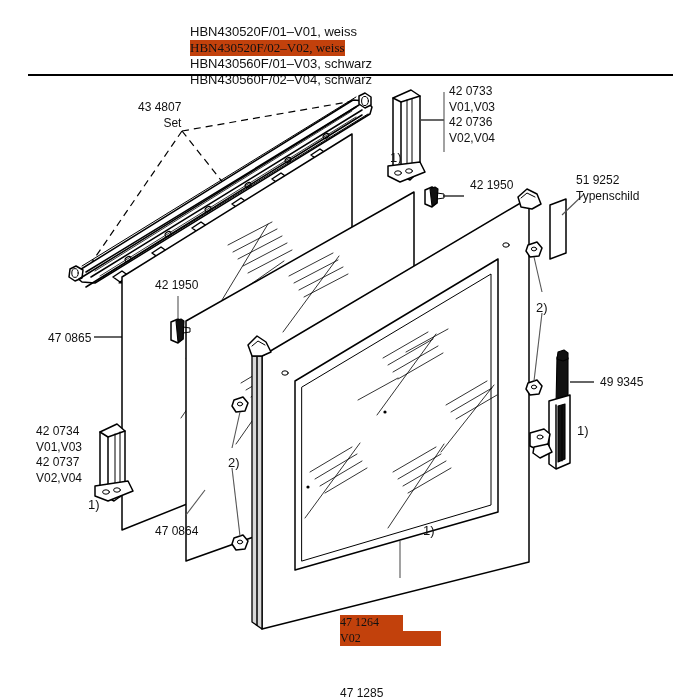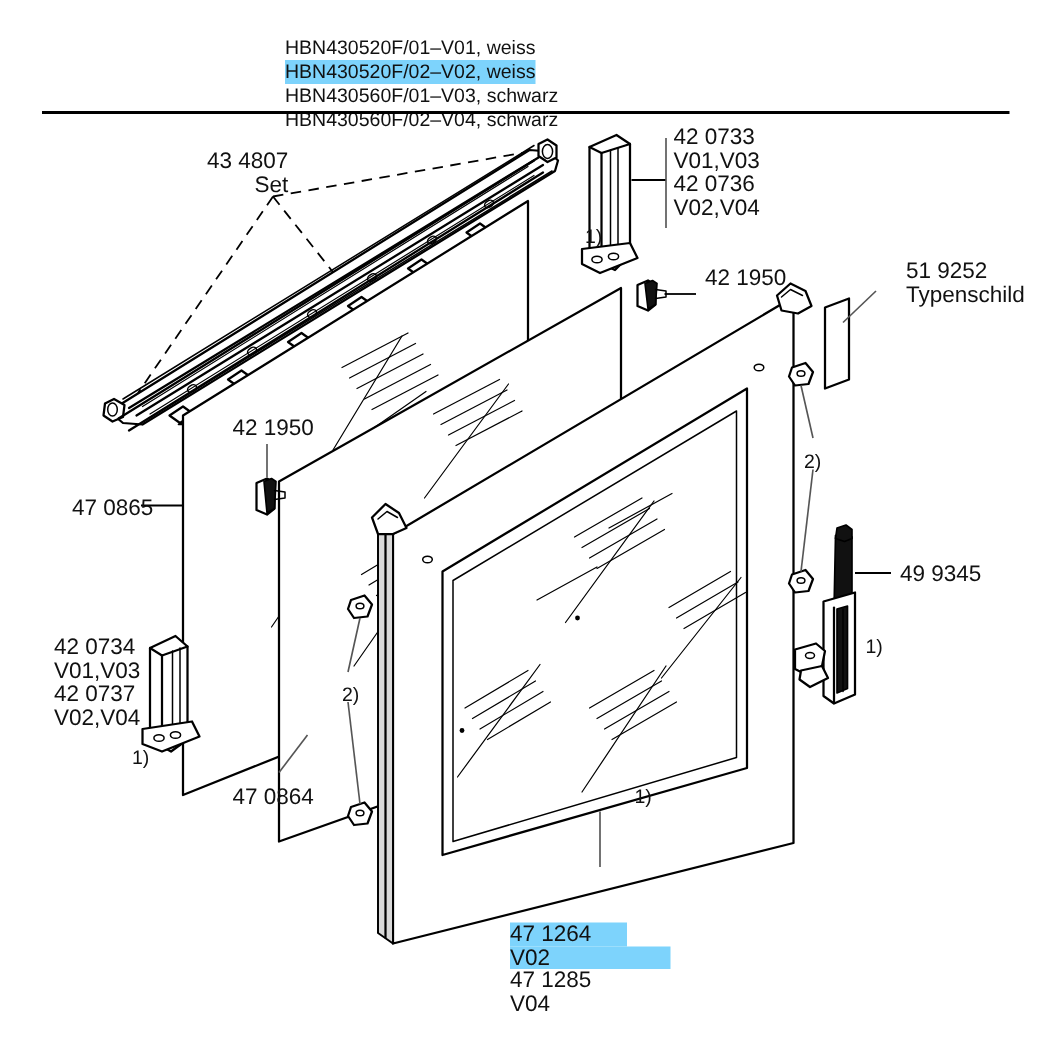--- a/index.html
+++ b/index.html
@@ -20,36 +20,37 @@
   #diagram-svg {
     position: absolute;
     left: 0;
     top: 0;
     width: 700px;
     height: 700px;
   }
   .lbl {
     position: absolute;
     font-family: "Liberation Sans", sans-serif;
-    font-size: 15px;
+    font-size: 12px;
     line-height: 15.5px;
     color: #111111;
     white-space: pre;
     letter-spacing: 0px;
   }
   .hdr-line {
     font-family: "Liberation Sans", sans-serif;
     font-size: 13px;
     line-height: 16px;
     white-space: pre;
     display: block;
     width: max-content;
   }
   .hl {
-    background: #7dd3fc;
+    background: #c2410c;
+    font-family: Liberation Serif, serif;
   }
   #header-block {
     position: absolute;
     left: 190px;
     top: 10px;
     width: 320px;
     margin-top: 14px;
   }
   #rule {
     position: absolute;
@@ -337,34 +338,34 @@
     <path class="leadk" d="M 421 120 L 444 120"></path>
     <path class="lead" d="M 444 92 L 444 152"></path>
   </svg>
 
   <div class="lbl" style="left:138px; top:100px;text-align:right;"><span>43 4807</span><br><span>Set</span></div>
 
   <div class="lbl" style="left:449px; top:84px;"><span>42 0733</span><br><span>V01,V03</span><br><span>42 0736</span><br><span>V02,V04</span></div>
 
   <div class="lbl" style="left:470px; top:178px;"><span>42 1950</span></div>
 
-  <div class="lbl" style="left:576px; top:173px;margin-left:28px;"><span>51 9252</span><br><span>Typenschild</span></div>
+  <div class="lbl" style="left:576px; top:173px;"><span>51 9252</span><br><span>Typenschild</span></div>
 
   <div class="lbl" style="left:155px; top:278px;"><span>42 1950</span></div>
 
   <div class="lbl" style="left:48px; top:331px;"><span>47 0865</span></div>
 
   <div class="lbl" style="left:600px; top:375px;"><span>49 9345</span></div>
 
   <div class="lbl" style="left:36px; top:424px;"><span>42 0734</span><br><span>V01,V03</span><br><span>42 0737</span><br><span>V02,V04</span></div>
 
   <div class="lbl" style="left:155px; top:524px;text-align:center;"><span>47 0864</span></div>
 
   <div class="lbl" style="left:340px; top:584px;">
-    <span class="hl" style="display:block; width:max-content; padding-right:24px;">47 1264</span><span class="hl" style="display:block; width:max-content; padding-right:80px;">V02</span><span style="display:block;">47 1285</span><span style="display:block;">V04</span>
+    <span class="hl" style="display:block; width:max-content; padding-right:24px;">47 1264</span><span class="hl" style="display:block; width:max-content; padding-right:80px;">V02</span><span style="display:block;margin-top:40px;">47 1285</span><span style="display:block;">V04</span>
   </div>
 
   <div class="note" style="left:390px; top:150px;">1)</div>
   <div class="note" style="left:536px; top:300px;">2)</div>
   <div class="note" style="left:228px; top:455px;">2)</div>
   <div class="note" style="left:88px; top:497px;">1)</div>
   <div class="note" style="left:577px; top:423px;">1)</div>
   <div class="note" style="left:423px; top:523px;">1)</div>
 
 </div>

